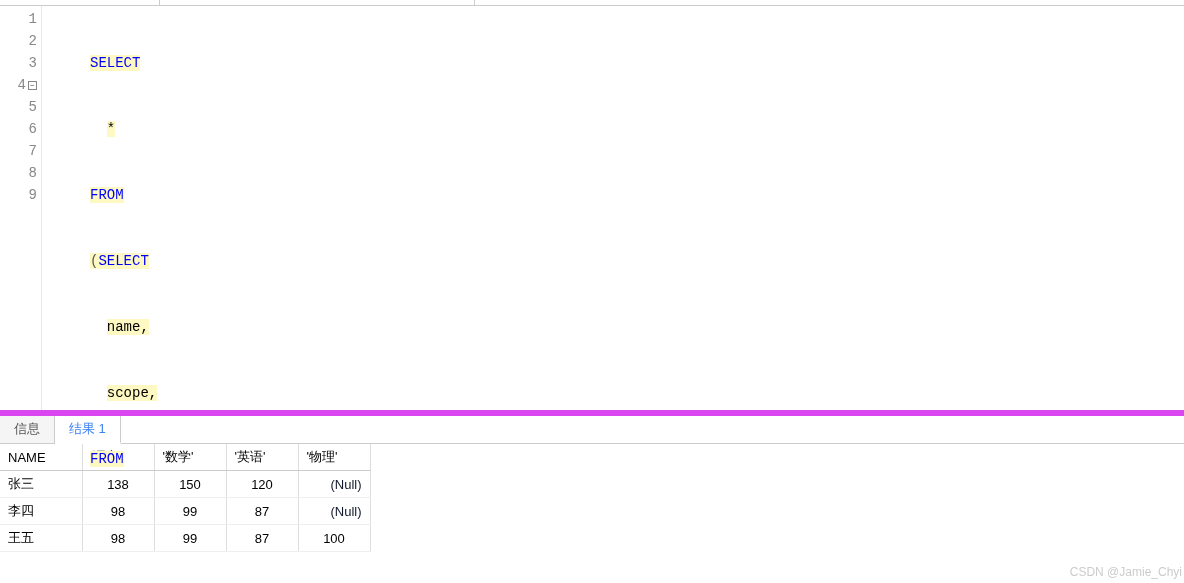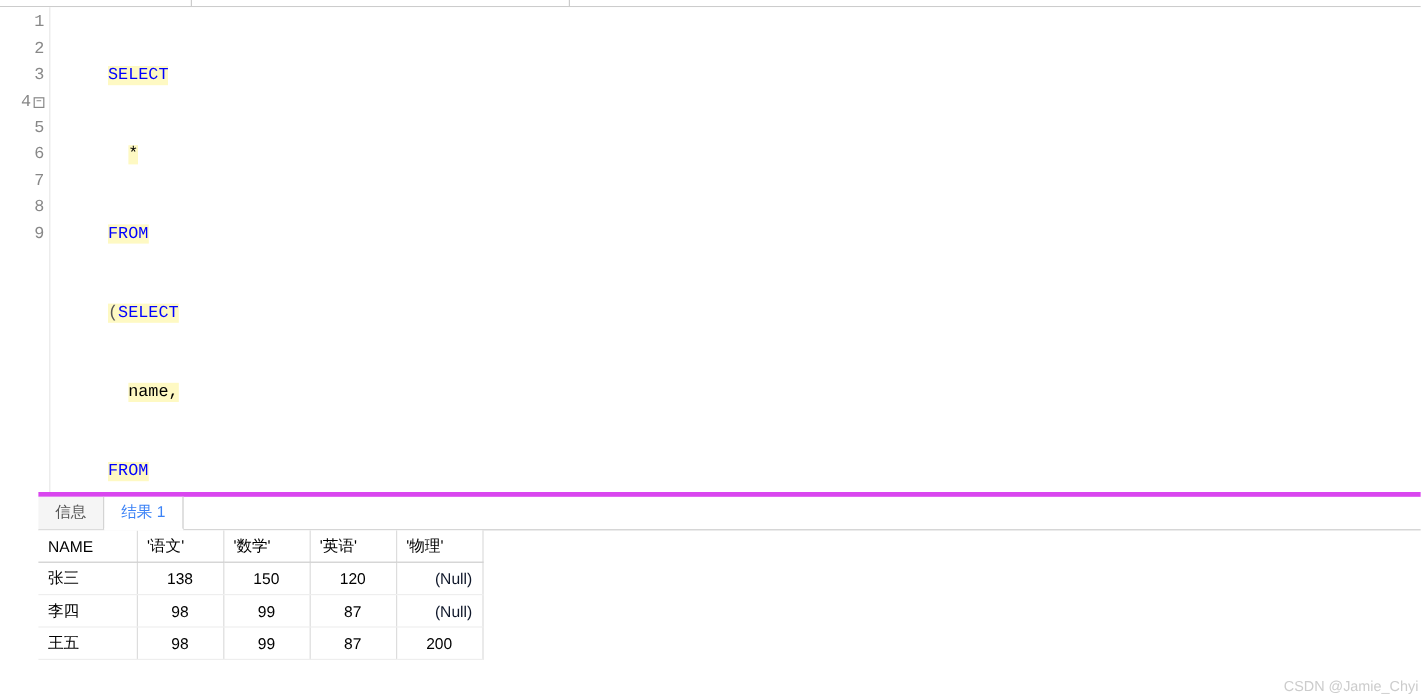--- a/index.html
+++ b/index.html
@@ -59,22 +59,21 @@
       line-height: 22px;
       font-size: 14px;
       white-space: pre;
       position: relative;
     }
     .line { height: 22px; }
     .hl { background: #fef9c3; margin-left: 42px; }
     .kw { color: #0000ff; }
     .paren { color: #555; }
     .bottom-panel {
-      border-top: 4px solid #d946ef;
-      margin-left: 32px;
+      border-top: 6px solid #d946ef;
     }
     .tabs {
       display: flex;
       border-bottom: 1px solid #ccc;
       height: 28px;
       font-family: 'Microsoft YaHei', sans-serif;
       font-size: 13px;
     }
     .tab {
       padding: 4px 14px;
@@ -138,20 +137,21 @@
     <div>7</div>
     <div>8</div>
     <div>9</div>
   </div>
   <div class="code">
     <div class="line"><span class="hl kw">SELECT</span></div>
     <div class="line">  <span class="hl">*</span></div>
     <div class="line"><span class="hl kw">FROM</span></div>
     <div class="line"><span class="hl"><span class="paren">(</span><span class="kw">SELECT</span></span></div>
     <div class="line">  <span class="hl">name,</span></div>
+    <div class="line">  <span class="hl">scope,</span></div>
     <div class="line"><span class="hl kw">FROM</span></div>
     <div class="line"></div>
   </div>
 </div>
 
 <div class="bottom-panel">
   <div class="tabs">
     <div class="tab">信息</div>
     <div class="tab active">结果 1</div>
   </div>
@@ -178,19 +178,19 @@
         <td class="num">98</td>
         <td class="num">99</td>
         <td class="num">87</td>
         <td class="null">(Null)</td>
       </tr>
       <tr>
         <td>王五</td>
         <td class="num">98</td>
         <td class="num">99</td>
         <td class="num">87</td>
-        <td class="num">200</td>
+        <td class="num">100</td>
       </tr>
     </tbody>
   </table>
 </div>
 
 <div class="watermark">CSDN @Jamie_Chyi</div>
 
 </body></html>

